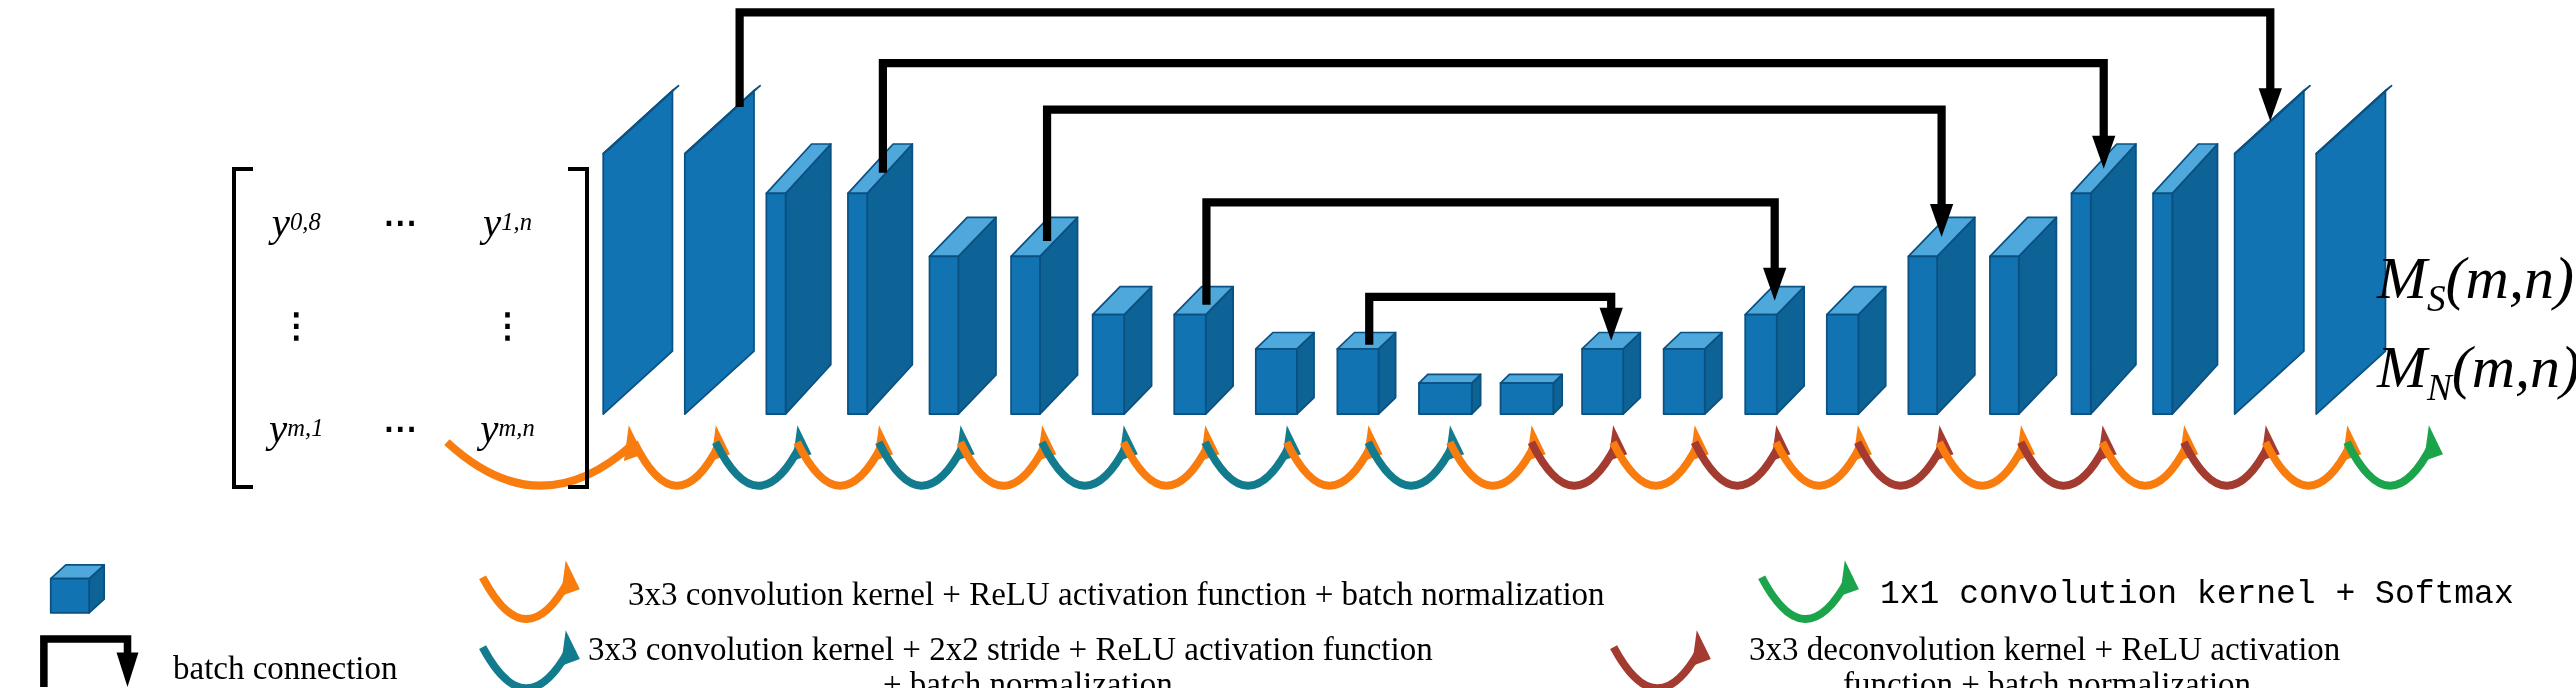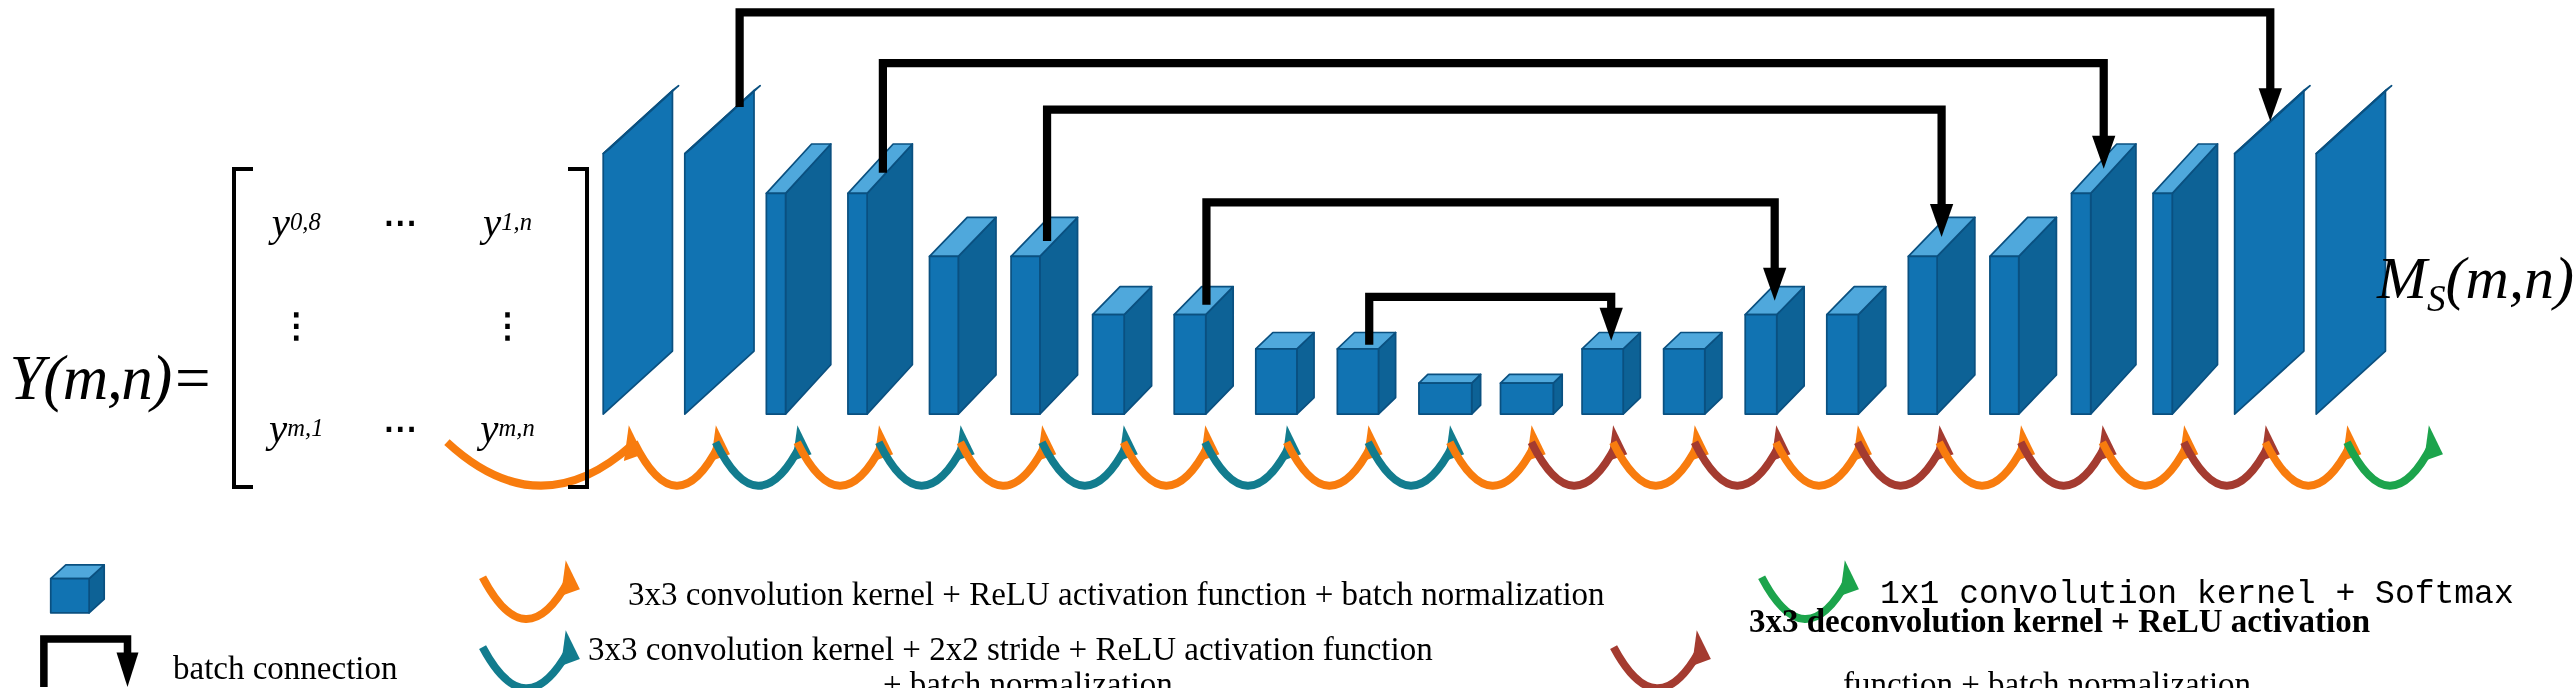--- a/index.html
+++ b/index.html
@@ -31,21 +31,21 @@
     font-size:60px; font-style:italic; line-height:68px; white-space:nowrap;
   }
   .output-formula sub { font-size:62%; }
   .legend-label { font-size:33px; }
   .lab-neural   { left:129px;  top:576px; }
   .lab-skip     { left:173px;  top:650px; }
   .lab-conv     { left:628px;  top:576px; }
   .lab-stride1  { left:588px;  top:631px; }
   .lab-stride2  { left:883px; top:666px; }
   .lab-softmax  { left:1880px; top:576px;font-family:Liberation Mono, monospace; }
-  .lab-deconv1  { left:1749px; top:603px;font-weight:bold; }
+  .lab-deconv1  { left:1749px; top:631px; }
   .lab-deconv2  { left:1843px; top:666px; }
 </style>
 </head>
 <body>
 
 <div id="stage">
 
   <svg id="net-svg" width="2576" height="689" viewBox="0 0 3758 1005">
       <path d="M 652 645 Q 787 770 922 649" stroke="#F87C0E" stroke-width="11.5" fill="none"></path>
       <polygon points="0,-27 -16,23 13,18" transform="translate(922,647) rotate(-10)" fill="#F87C0E"></polygon>
@@ -173,38 +173,38 @@
       <path d="M 704 842 Q 767 962 830 846" stroke="#F87C0E" stroke-width="11.5" fill="none"></path>
       <polygon points="0,-27 -16,23 13,18" transform="translate(830,844) rotate(-10)" fill="#F87C0E"></polygon>
       <path d="M 704 944 Q 767 1062 830 948" stroke="#127C8E" stroke-width="11.5" fill="none"></path>
       <polygon points="0,-27 -16,23 13,18" transform="translate(830,946) rotate(-10)" fill="#127C8E"></polygon>
       <path d="M 2570 842 Q 2633 962 2696 846" stroke="#1CA44C" stroke-width="11.5" fill="none"></path>
       <polygon points="0,-27 -16,23 13,18" transform="translate(2696,844) rotate(-10)" fill="#1CA44C"></polygon>
       <path d="M 2354 944 Q 2417 1062 2480 948" stroke="#A43B30" stroke-width="11.5" fill="none"></path>
       <polygon points="0,-27 -16,23 13,18" transform="translate(2480,946) rotate(-10)" fill="#A43B30"></polygon>
     </svg>
 
-  <div class="txt formula">Y(m,n)=</div>
 
   <div class="bracket bracket-left"></div>
   <div class="bracket bracket-right"></div>
   <div class="matrix-grid">
     <div class="cell">y<sub>0,8</sub></div>
     <div class="cell dots">⋯</div>
     <div class="cell">y<sub>1,n</sub></div>
     <div class="cell dots">⋮</div>
     <div class="cell"></div>
     <div class="cell dots">⋮</div>
     <div class="cell">y<sub>m,1</sub></div>
     <div class="cell dots">⋯</div>
     <div class="cell">y<sub>m,n</sub></div>
   </div>
 
   <div class="txt output-formula">
     <div>M<sub>S</sub>(m,n)+</div>
+    <div>M<sub>N</sub>(m,n)</div>
   </div>
 
   <div class="txt legend-label lab-skip">batch connection</div>
   <div class="txt legend-label lab-conv">3x3 convolution kernel + ReLU activation function + batch normalization</div>
   <div class="txt legend-label lab-stride1">3x3 convolution kernel + 2x2 stride + ReLU activation function</div>
   <div class="txt legend-label lab-stride2">+ batch normalization</div>
   <div class="txt legend-label lab-softmax">1x1 convolution kernel + Softmax</div>
   <div class="txt legend-label lab-deconv1">3x3 deconvolution kernel + ReLU activation</div>
   <div class="txt legend-label lab-deconv2">function + batch normalization</div>
 </div>

